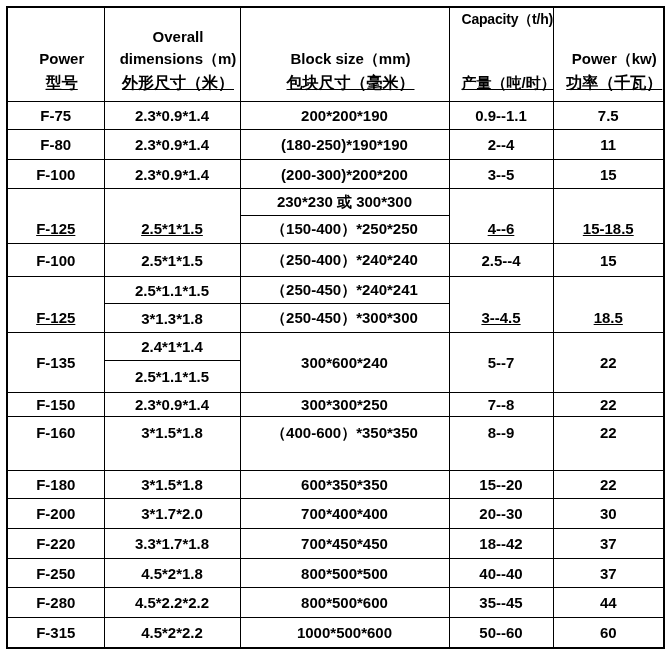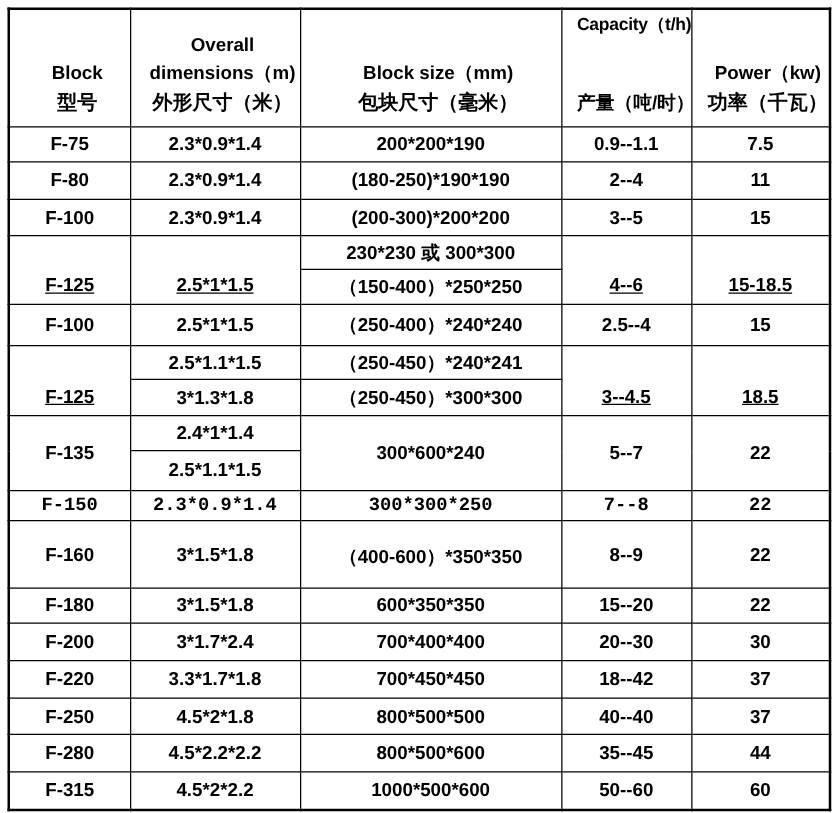--- a/index.html
+++ b/index.html
@@ -24,49 +24,49 @@
     vertical-align: middle;
     font-size: 15px;
     padding: 0;
     overflow: hidden;
     font-weight: bold;
   }
   
   tr.hdr { height: 87px; }
   .spec th { vertical-align: bottom; padding-bottom: 6px; padding-left: 12px; }
   .hl  { line-height: 22px; font-size: 15px; white-space: nowrap; }
-  .hzh { line-height: 25px; font-size: 16px; white-space: nowrap; }
+  .hzh { line-height: 25px; font-size: 16px; white-space: nowrap; text-decoration: underline; }
   th.tight .hl { font-size: 14px; letter-spacing: -0.2px; }
   th.tight .hzh { font-size: 15px; margin-top: 40px; }
   
   tr.r28 { height: 28px; } tr.r30 { height: 30px; } tr.r29 { height: 29px; }
   tr.r27 { height: 27px; } tr.r33 { height: 33px; } tr.r32 { height: 32px; }
-  tr.r24 { height: 24px; font-family: Liberation Mono, monospace; } tr.r54 { height: 54px; }
+  tr.r24 { height: 24px; } tr.r54 { height: 54px; }
   
   td.vbot { vertical-align: bottom; padding-bottom: 6px; text-decoration: underline; }
   
-  td.vtop { vertical-align: top; padding-top: 19px; }
+  td.vtop { vertical-align: top; padding-top: 7px; }
   td { white-space: nowrap; }
 </style>
 </head>
 <body>
 
 <div class="table-wrap">
   <table class="spec">
     <colgroup>
       <col style="width:97px">
         <col style="width:136px">
         <col style="width:209px">
         <col style="width:104px">
         <col style="width:111px">
     </colgroup>
     <tbody>
       <tr class="hdr">
         <th>
-          <div class="hl">Block</div>
+          <div class="hl">Power</div>
           <div class="hzh">型号</div>
         </th>
         <th>
           <div class="hl">Overall</div>
           <div class="hl">dimensions（m)</div>
           <div class="hzh">外形尺寸（米）</div>
         </th>
         <th>
           <div class="hl">Block size（mm)</div>
           <div class="hzh">包块尺寸（毫米）</div>
@@ -166,21 +166,21 @@
       <tr class="r28">
         <td>F-180</td>
         <td>3*1.5*1.8</td>
         <td>600*350*350</td>
         <td>15--20</td>
         <td>22</td>
       </tr>
 
       <tr class="r30">
         <td>F-200</td>
-        <td>3*1.7*2.4</td>
+        <td>3*1.7*2.0</td>
         <td>700*400*400</td>
         <td>20--30</td>
         <td>30</td>
       </tr>
 
       <tr class="r30">
         <td>F-220</td>
         <td>3.3*1.7*1.8</td>
         <td>700*450*450</td>
         <td>18--42</td>

